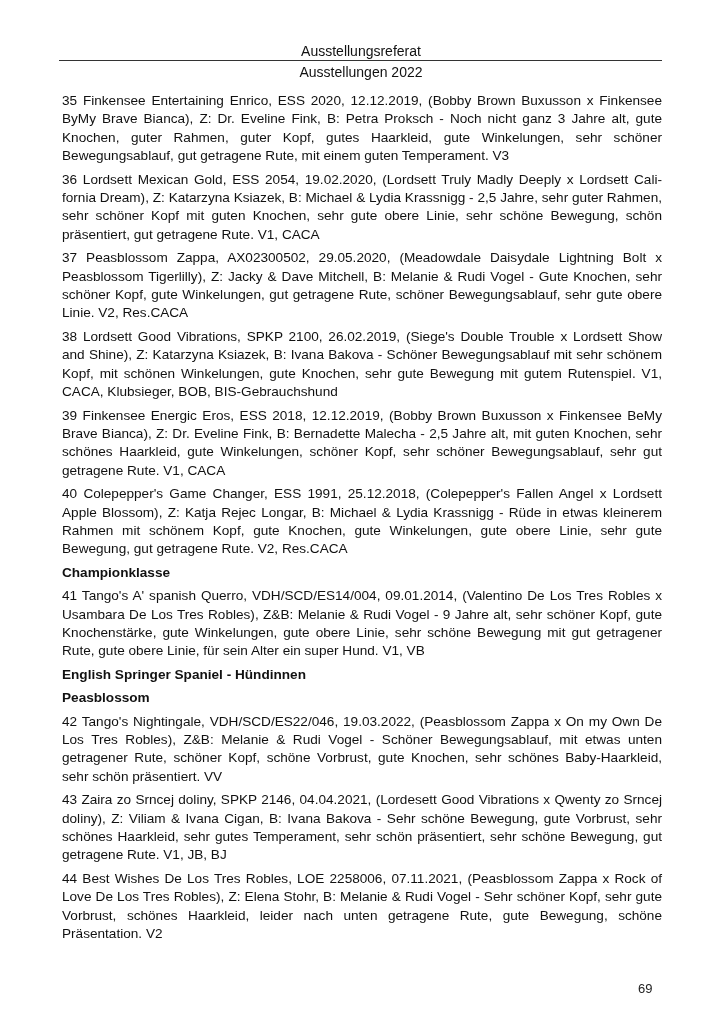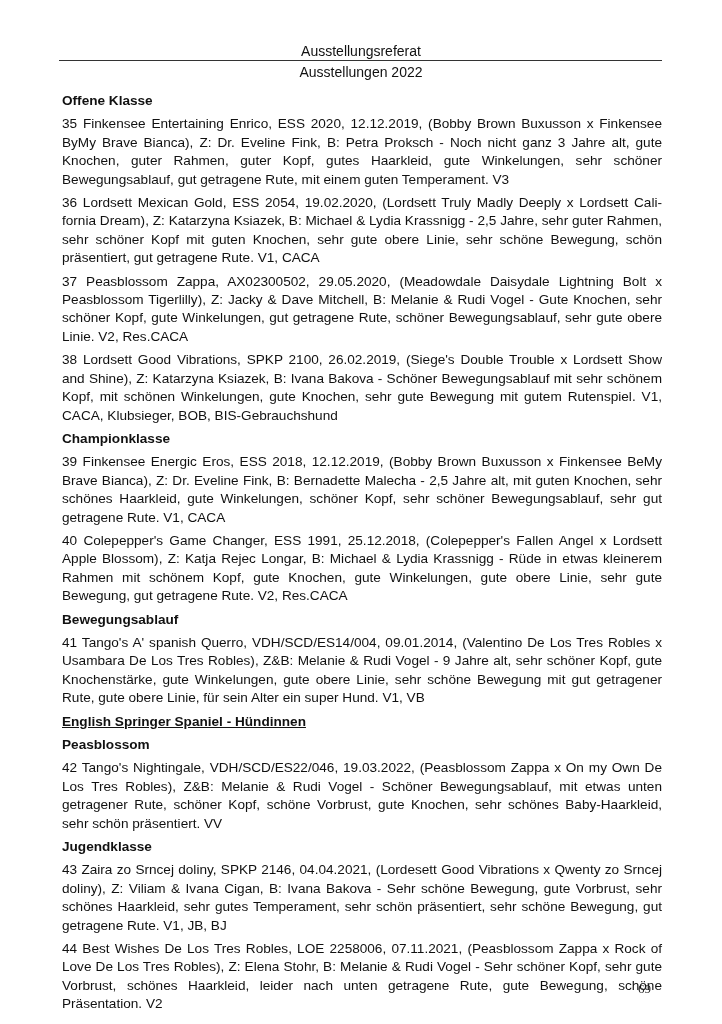--- a/index.html
+++ b/index.html
@@ -19,67 +19,64 @@
     position: absolute; left: 0; width: 722px; top: 63px;
     text-align: center; font-size: 14px; line-height: 18px;
   }
   .content {
     position: absolute; left: 62px; width: 600px; top: 92px;
     font-size: 13.6px; line-height: 18.4px;
   }
   .section-title {
     font-weight: bold; margin: 0 0 5px 0;
   }
-  .section-title.breed { text-decoration: underline; }
+  .section-title.breed { }
   .entry {
     text-align: justify; margin: 0 0 5px 0;
     hyphens: manual;
   }
   .page-number {
     position: absolute; top: 981px; left: 638px;
-    font-family: Liberation Serif, serif; font-size: 13px; color: #222;
+    font-family: Liberation Sans, sans-serif; font-size: 13px; color: #222;
   }
 </style>
 </head>
 <body>
 
 <div class="header-top">Ausstellungsreferat</div>
 <div class="header-rule"></div>
 <div class="header-sub">Ausstellungen 2022</div>
 
 <div class="content">
   <div>
-    <div class="section-title">Offene Klasse</div>
     <p class="entry">35 Finkensee Entertaining Enrico, ESS 2020, 12.12.2019, (Bobby Brown Buxusson x Finkensee ByMy Brave Bianca), Z: Dr. Eveline Fink, B: Petra Proksch - Noch nicht ganz 3 Jahre alt, gute Knochen, guter Rahmen, guter Kopf, gutes Haarkleid, gute Winkelungen, sehr schöner Bewegungsablauf, gut getragene Rute, mit einem guten Temperament. V3</p>
     <p class="entry">36 Lordsett Mexican Gold, ESS 2054, 19.02.2020, (Lordsett Truly Madly Deeply x Lordsett Cali­fornia Dream), Z: Katarzyna Ksiazek, B: Michael &amp; Lydia Krassnigg - 2,5 Jahre, sehr guter Rah­men, sehr schöner Kopf mit guten Knochen, sehr gute obere Linie, sehr schöne Bewegung, schön präsentiert, gut getragene Rute. V1, CACA</p>
     <p class="entry">37 Peasblossom Zappa, AX02300502, 29.05.2020, (Meadowdale Daisydale Lightning Bolt x Peasblossom Tigerlilly), Z: Jacky &amp; Dave Mitchell, B: Melanie &amp; Rudi Vogel - Gute Knochen, sehr schöner Kopf, gute Winkelungen, gut getragene Rute, schöner Bewegungsablauf, sehr gute obere Linie. V2, Res.CACA</p>
   </div>
 
   <div>
     <p class="entry">38 Lordsett Good Vibrations, SPKP 2100, 26.02.2019, (Siege's Double Trouble x Lordsett Show and Shine), Z: Katarzyna Ksiazek, B: Ivana Bakova - Schöner Bewegungsablauf mit sehr schönem Kopf, mit schönen Winkelungen, gute Knochen, sehr gute Bewegung mit gutem Ruten­spiel. V1, CACA, Klubsieger, BOB, BIS-Gebrauchshund</p>
   </div>
 
   <div>
-    <div class="section-title">Championklasse</div>
     <p class="entry">39 Finkensee Energic Eros, ESS 2018, 12.12.2019, (Bobby Brown Buxusson x Finkensee BeMy Brave Bianca), Z: Dr. Eveline Fink, B: Bernadette Malecha - 2,5 Jahre alt, mit guten Knochen, sehr schönes Haarkleid, gute Winkelungen, schöner Kopf, sehr schöner Bewegungsablauf, sehr gut getragene Rute. V1, CACA</p>
     <p class="entry">40 Colepepper's Game Changer, ESS 1991, 25.12.2018, (Colepepper's Fallen Angel x Lordsett Apple Blossom), Z: Katja Rejec Longar, B: Michael &amp; Lydia Krassnigg - Rüde in etwas kleinerem Rahmen mit schönem Kopf, gute Knochen, gute Winkelungen, gute obere Linie, sehr gute Bewegung, gut getragene Rute. V2, Res.CACA</p>
   </div>
 
   <div>
-    <div class="section-title">Bewegungsablauf</div>
+    <div class="section-title">Championklasse</div>
     <p class="entry">41 Tango's A' spanish Querro, VDH/SCD/ES14/004, 09.01.2014, (Valentino De Los Tres Robles x Usambara De Los Tres Robles), Z&amp;B: Melanie &amp; Rudi Vogel - 9 Jahre alt, sehr schöner Kopf, gute Knochenstärke, gute Winkelungen, gute obere Linie, sehr schöne Bewegung mit gut getra­gener Rute, gute obere Linie, für sein Alter ein super Hund. V1, VB</p>
   </div>
 
   <div class="section-title breed">English Springer Spaniel - Hündinnen</div>
 
   <div>
     <div class="section-title">Peasblossom</div>
     <p class="entry">42 Tango's Nightingale, VDH/SCD/ES22/046, 19.03.2022, (Peasblossom Zappa x On my Own De Los Tres Robles), Z&amp;B: Melanie &amp; Rudi Vogel - Schöner Bewegungsablauf, mit etwas unten getragener Rute, schöner Kopf, schöne Vorbrust, gute Knochen, sehr schönes Baby-Haarkleid, sehr schön präsentiert. VV</p>
   </div>
 
   <div>
-    <div class="section-title">Jugendklasse</div>
     <p class="entry">43 Zaira zo Srncej doliny, SPKP 2146, 04.04.2021, (Lordesett Good Vibrations x Qwenty zo Srncej doliny), Z: Viliam &amp; Ivana Cigan, B: Ivana Bakova - Sehr schöne Bewegung, gute Vorbrust, sehr schönes Haarkleid, sehr gutes Temperament, sehr schön präsentiert, sehr schöne Bewegung, gut getragene Rute. V1, JB, BJ</p>
     <p class="entry">44 Best Wishes De Los Tres Robles, LOE 2258006, 07.11.2021, (Peasblossom Zappa x Rock of Love De Los Tres Robles), Z: Elena Stohr, B: Melanie &amp; Rudi Vogel - Sehr schöner Kopf, sehr gute Vorbrust, schönes Haarkleid, leider nach unten getragene Rute, gute Bewegung, schöne Präsentation. V2</p>
   </div>
 </div>
 
 <div class="page-number">69</div>
 
 </body></html>

